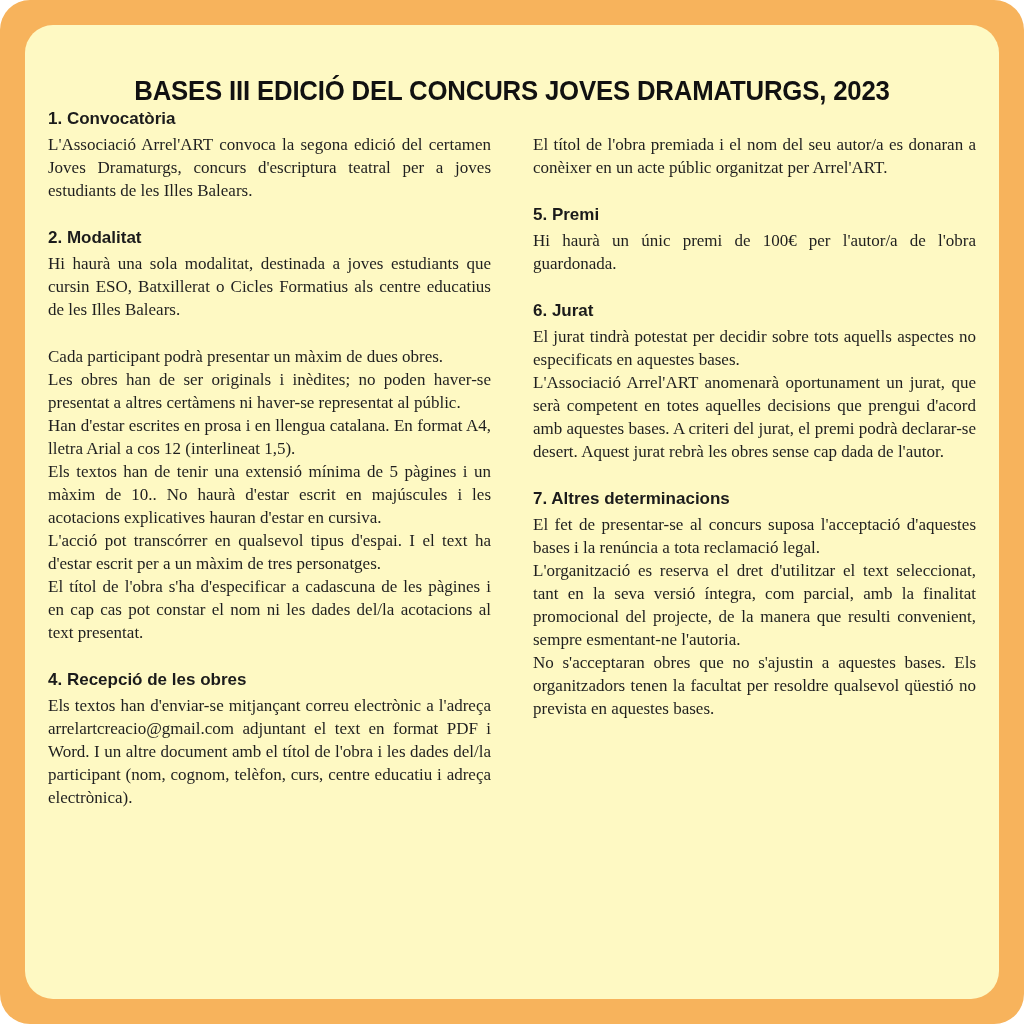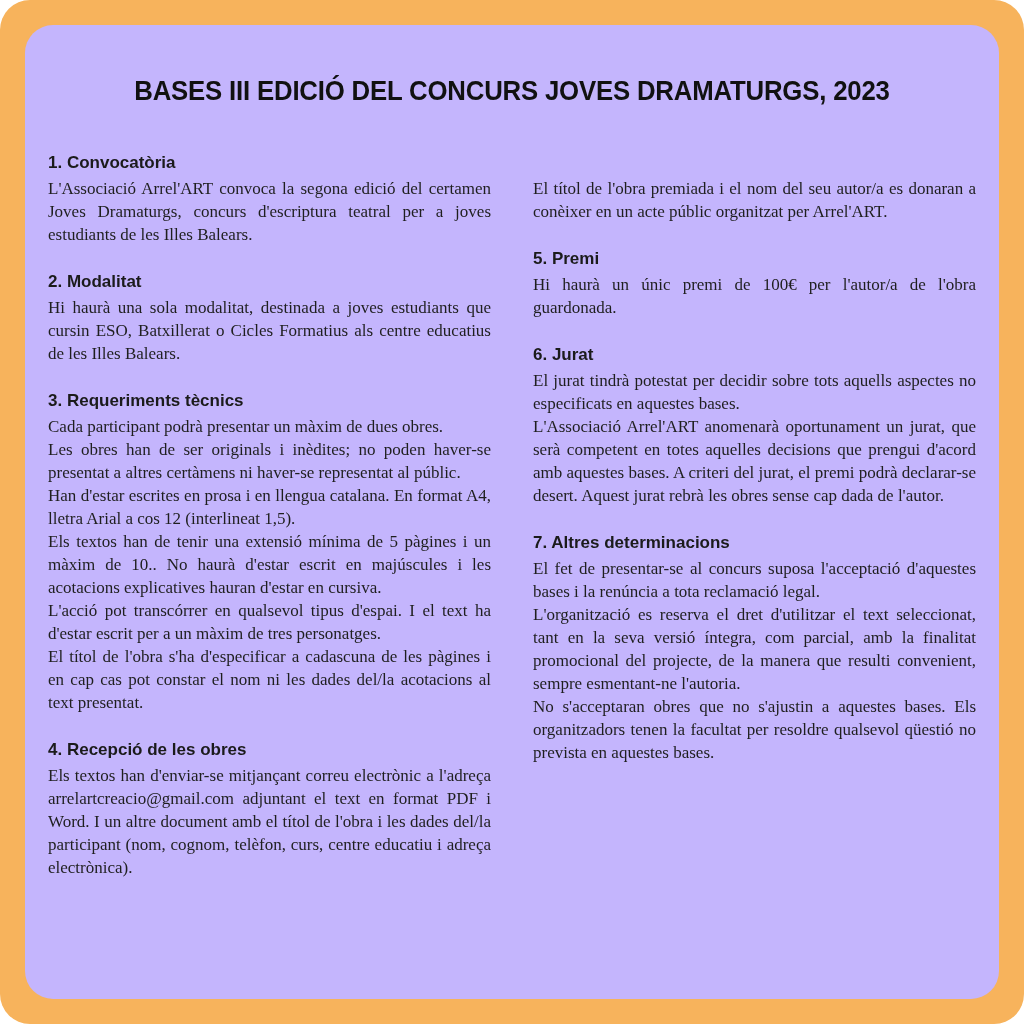--- a/index.html
+++ b/index.html
@@ -13,41 +13,40 @@
     width: 1024px;
     height: 1024px;
     background: var(--accent, #F7B35C);
     border-radius: 30px;
     box-sizing: border-box;
     padding: 25px;
   }
   .sheet {
     width: 100%;
     height: 100%;
-    background: #c4b5fd;
+    background: #fef9c3;
     border-radius: 28px;
     box-sizing: border-box;
     padding: 30px 23px 20px 23px;
     overflow: hidden;
   }
   .title {
     margin: 20px 0 0 0;
     text-align: center;
     font-size: 28px;
     font-weight: 700;
     color: #111111;
     letter-spacing: -0.2px;
     white-space: nowrap;
     transform: scaleX(0.92);
     transform-origin: center;
   }
   .columns {
     display: flex;
     gap: 42px;
-    margin-top: 44px;
   }
   .col {
     flex: 1 1 0;
     min-width: 0;
   }
   .sec {
     margin: 0 0 24px 0;
   }
   .sec .h {
     margin: 0 0 3px 0;
@@ -84,21 +83,20 @@
           <h2 class="h">1. Convocatòria</h2>
           <p class="p">L'Associació Arrel'ART convoca la segona edició del certamen Joves Dramaturgs, concurs d'escriptura teatral per a joves estudiants de les Illes Balears.</p>
         </section>
 
         <section class="sec">
           <h2 class="h">2. Modalitat</h2>
           <p class="p">Hi haurà una sola modalitat, destinada a joves estudiants que cursin ESO, Batxillerat o Cicles Formatius als centre educatius de les Illes Balears.</p>
         </section>
 
         <section class="sec">
-          <h2 class="h">3. Requeriments tècnics</h2>
           <p class="p">Cada participant podrà presentar un màxim de dues obres.</p>
           <p class="p">Les obres han de ser originals i inèdites; no poden haver-se presentat a altres certàmens ni haver-se representat al públic.</p>
           <p class="p">Han d'estar escrites en prosa i en llengua catalana. En format A4, lletra Arial a cos 12 (interlineat 1,5).</p>
           <p class="p">Els textos han de tenir una extensió mínima de 5 pàgines i un màxim de 10.. No haurà d'estar escrit en majúscules i les acotacions explicatives hauran d'estar en cursiva.</p>
           <p class="p">L'acció pot transcórrer en qualsevol tipus d'espai. I el text ha d'estar escrit per a un màxim de tres personatges.</p>
           <p class="p">El títol de l'obra s'ha d'especificar a cadascuna de les pàgines i en cap cas pot constar el nom ni les dades del/la acotacions al text presentat.</p>
         </section>
 
         <section class="sec">
           <h2 class="h">4. Recepció de les obres</h2>

